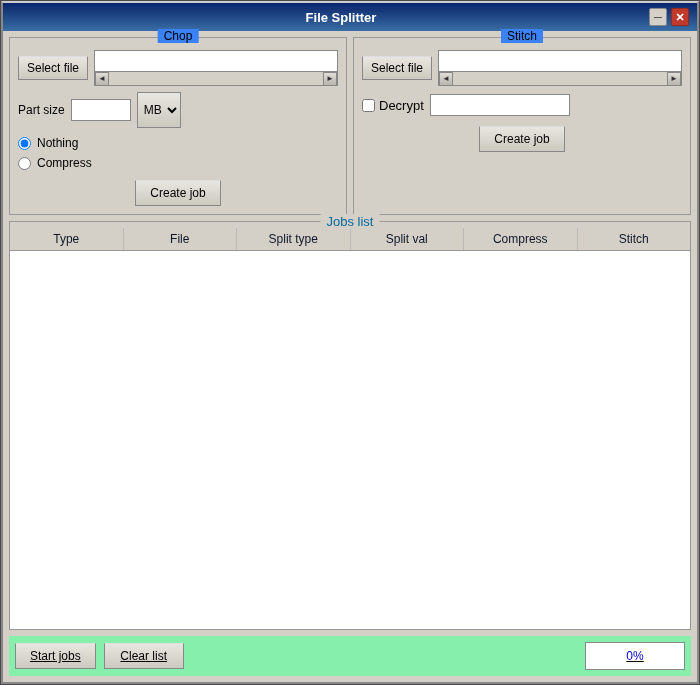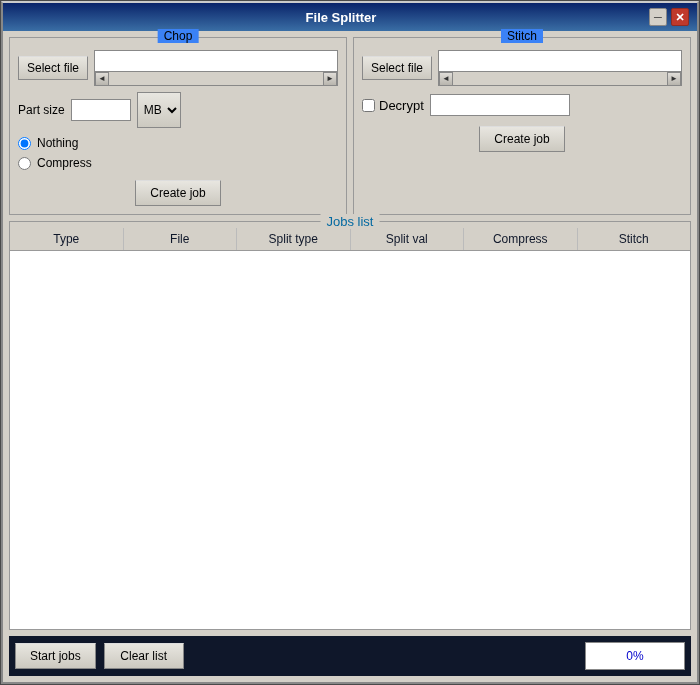--- a/index.html
+++ b/index.html
@@ -300,22 +300,23 @@
       background: white;
       overflow-y: auto;
       min-height: 200px;
     }
 
     .bottom-bar {
       display: flex;
       gap: 8px;
       padding: 6px;
       align-items: center;
-      background: #0f172a;
+      background: #86efac;
       flex-shrink: 0;
+      text-decoration: underline;
     }
 
     .spacer { flex: 1; }
 
     .progress-display {
       border: 1px solid #888;
       background: white;
       height: 28px;
       min-width: 100px;
       display: flex;

